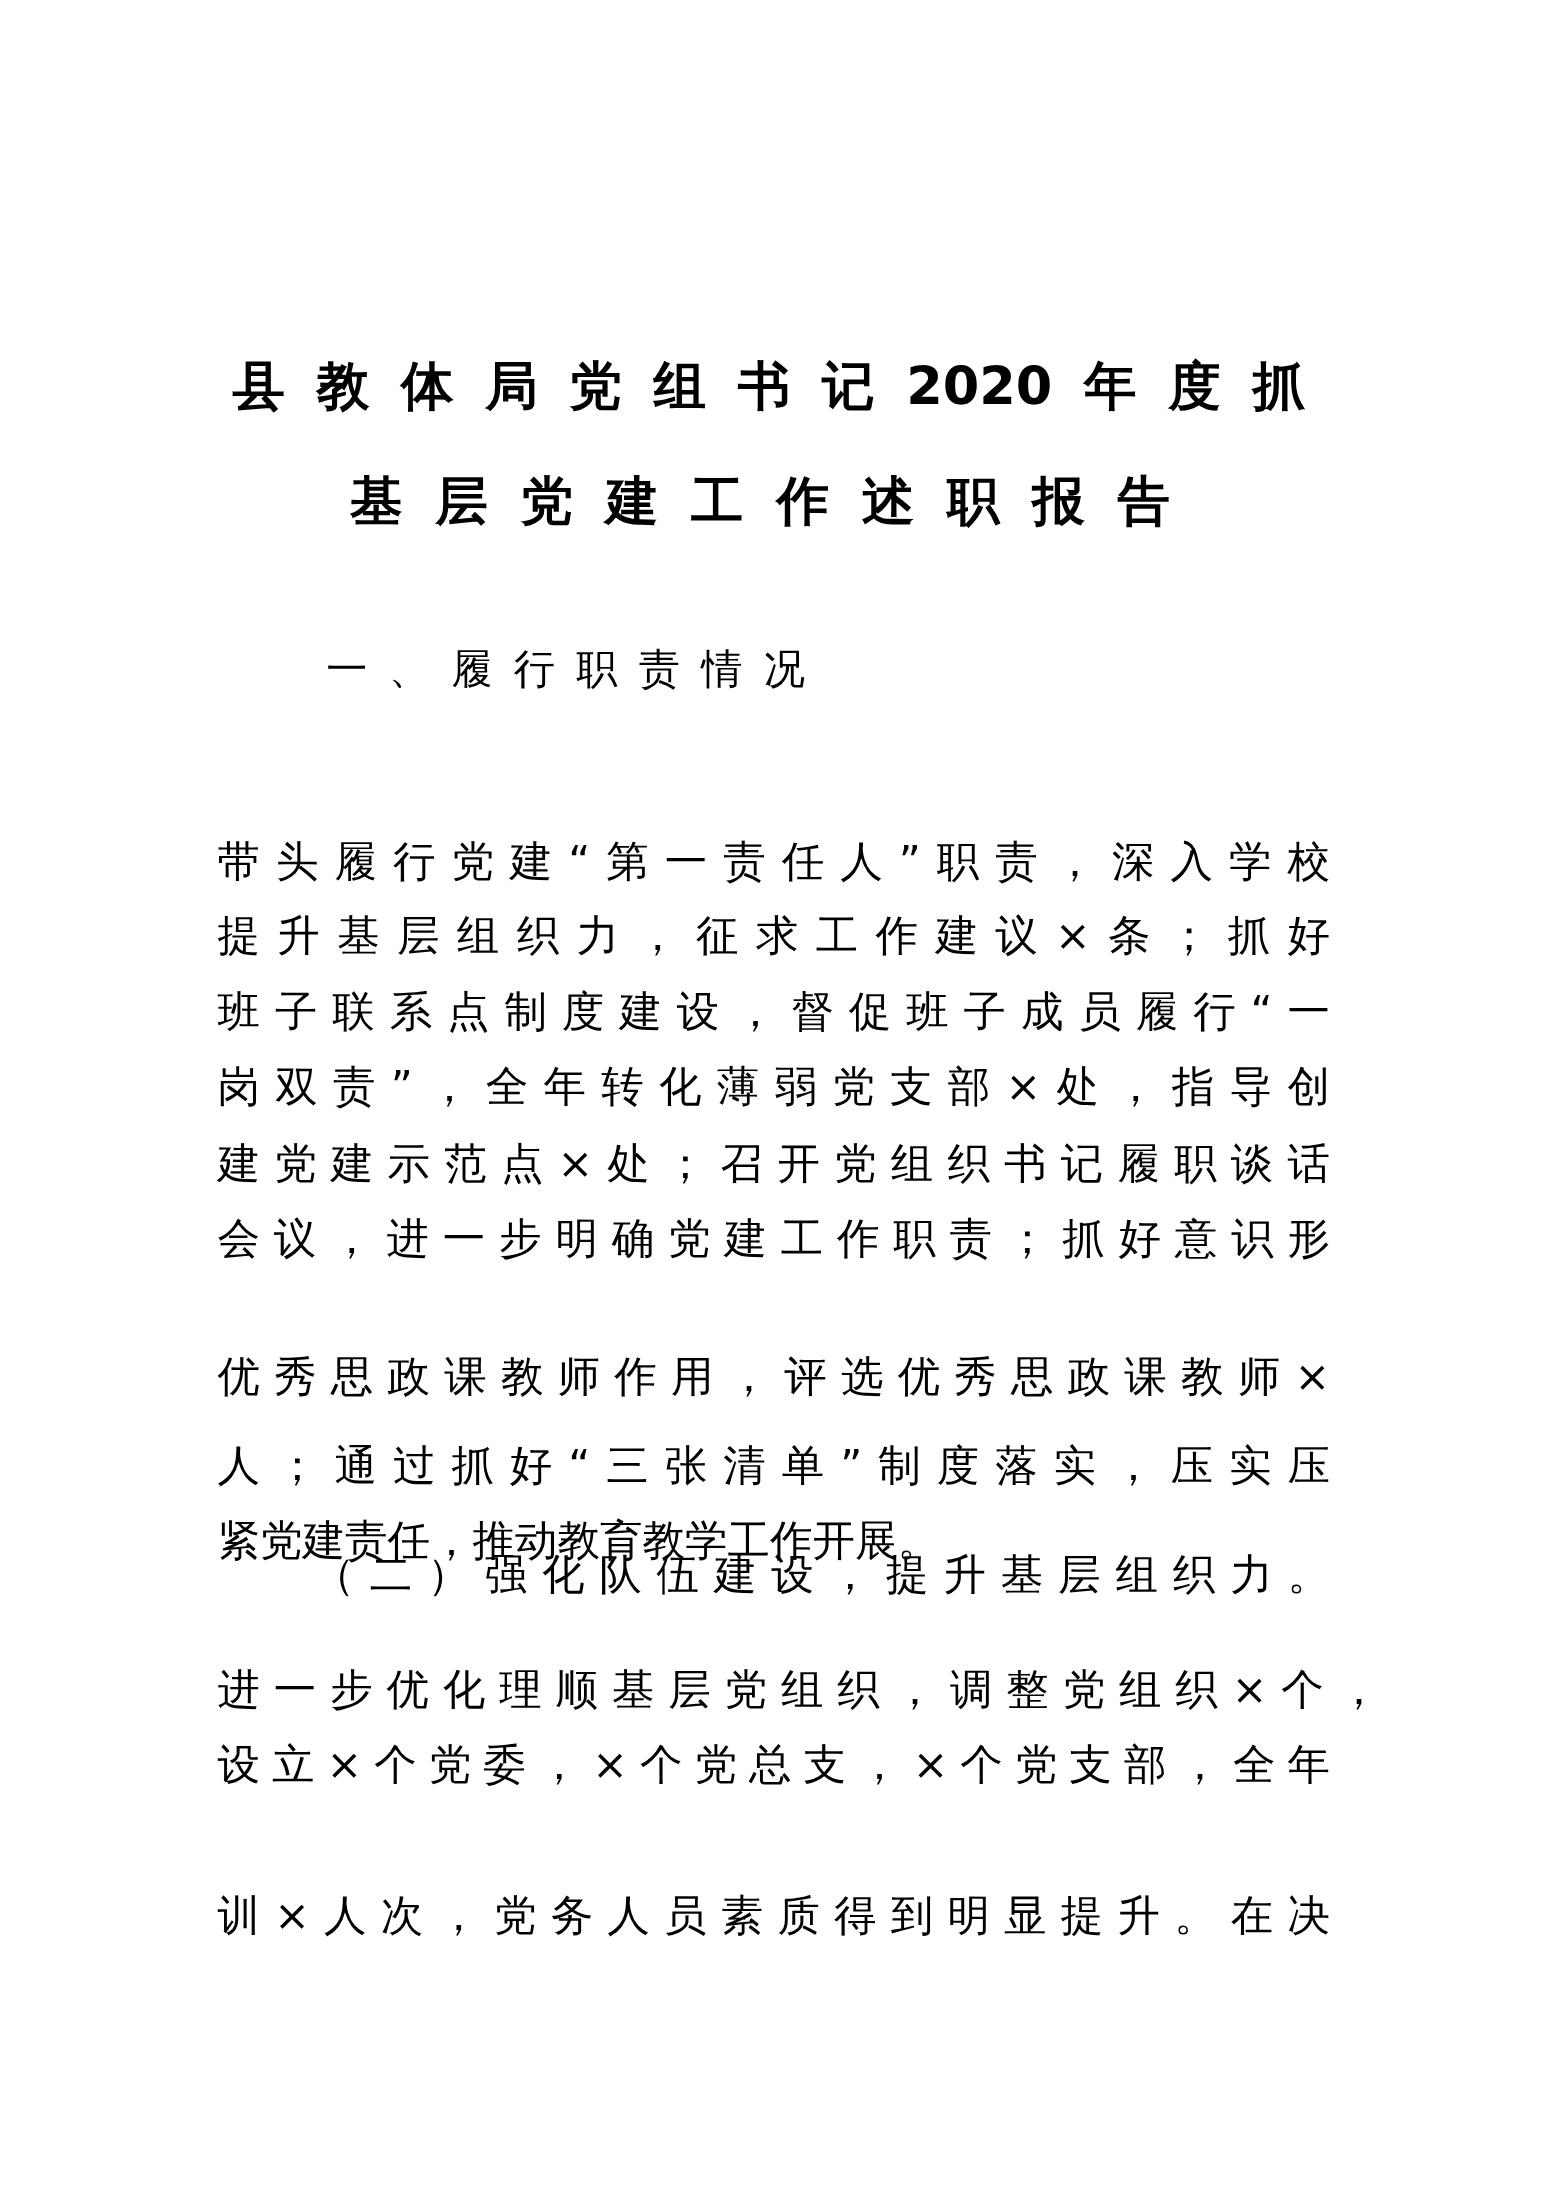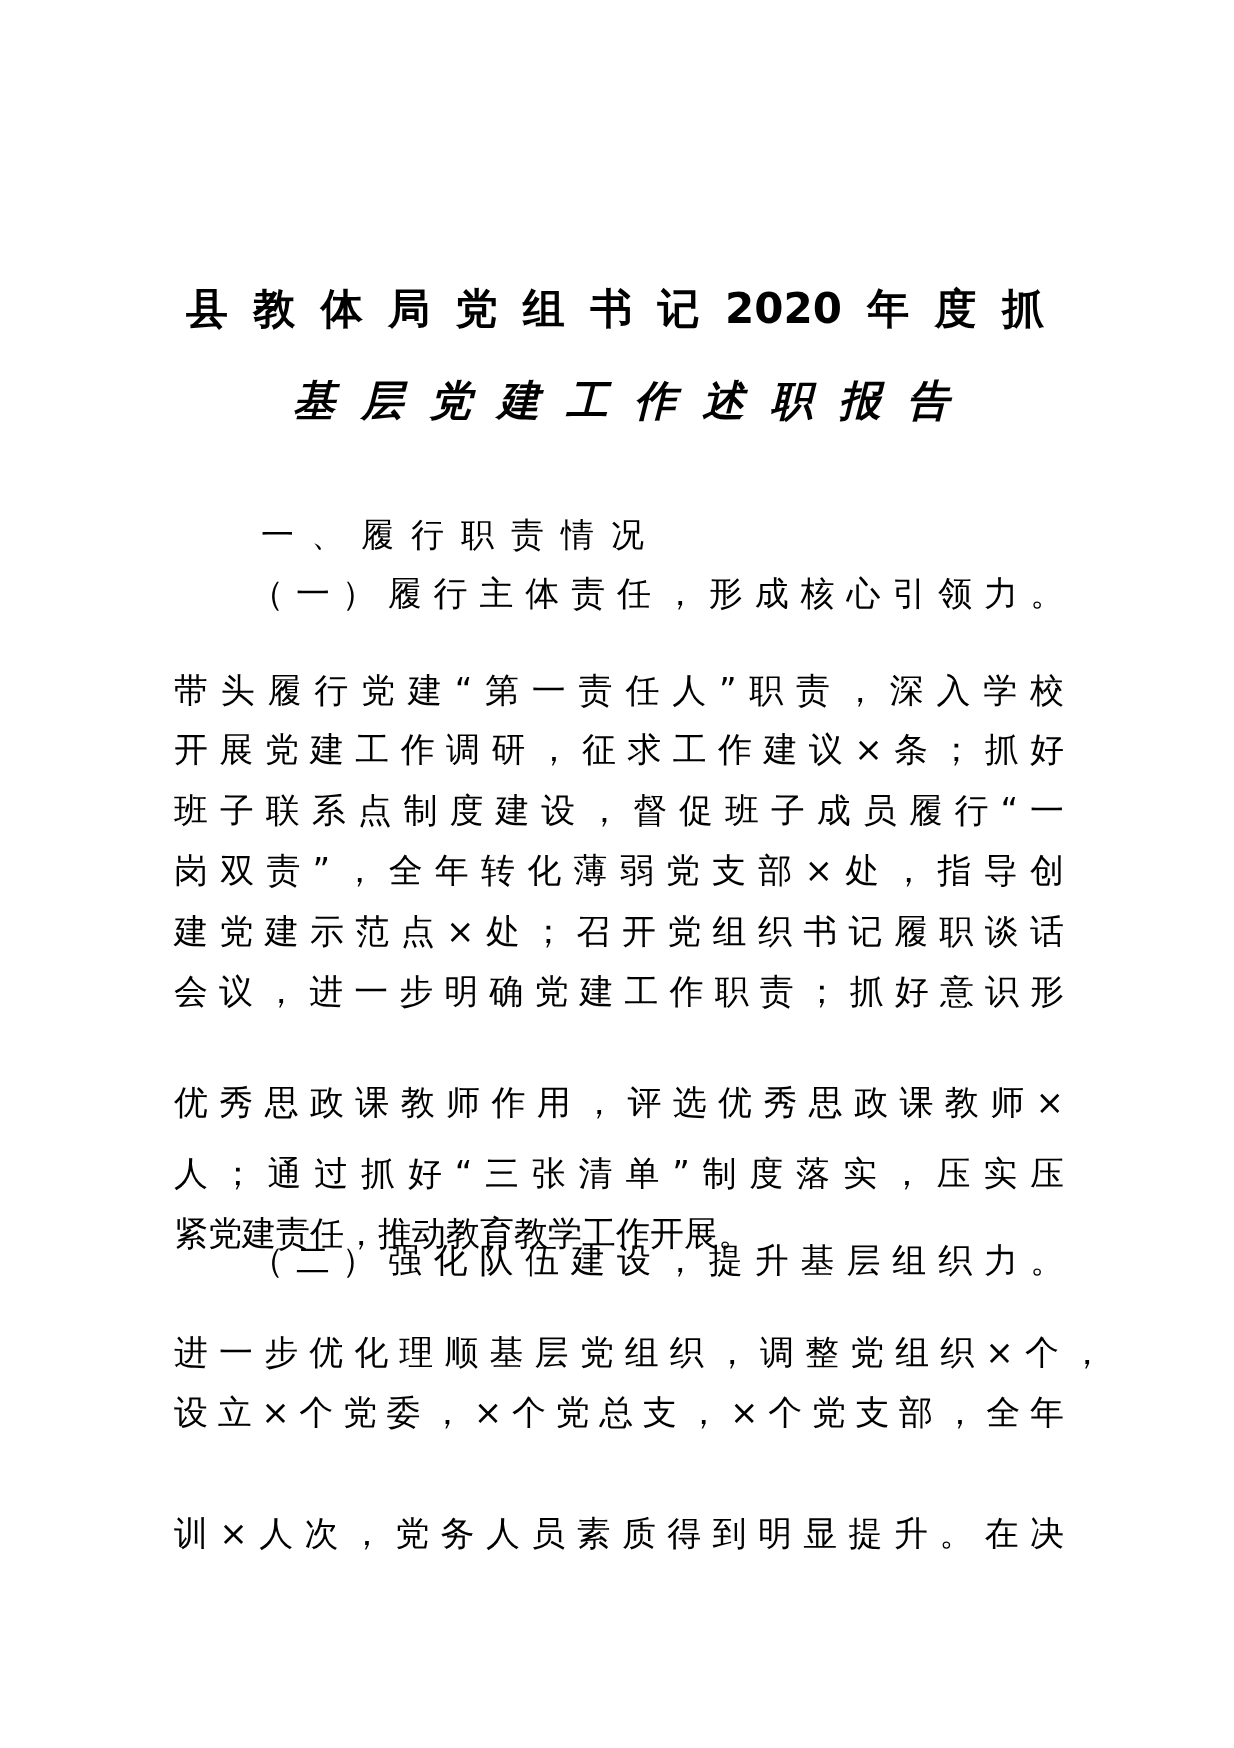--- a/index.html
+++ b/index.html
@@ -26,21 +26,21 @@
     position: absolute;
     font-weight: bold;
     font-size: 42px;
     line-height: 50px;
     height: 50px;
     white-space: nowrap;
     text-align: justify;
     text-align-last: justify;
   }
   .title-1 { left: 186px; width: 858px; top: 284px; }
-  .title-2 { left: 293px; width: 656px; top: 376px; font-style: italic; }
+  .title-2 { left: 280px; width: 656px; top: 376px; }
 
   .line {
     position: absolute;
     font-size: 34px;
     line-height: 44px;
     height: 44px;
     white-space: nowrap;
     text-align: justify;
     text-align-last: justify;
     letter-spacing: 0;
@@ -63,23 +63,22 @@
 </head>
 <body>
 
 <div class="page">
 
   <div class="title-line title-1">县教体局党组书记2020年度抓</div>
   <div class="title-line title-2">基层党建工作述职报告</div>
 
   <div class="heading-line">一、履行职责情况</div>
 
-  <div class="line indent" style="top:571px">（一）履行主体责任，形成核心引领力。</div>
   <div class="line body-line" style="top:636px">带头履行党建“第一责任人”职责，深入学校</div>
-  <div class="line body-line" style="top:695px">开展党建工作调研，征求工作建议×条；抓好</div>
+  <div class="line body-line" style="top:695px">提升基层组织力，征求工作建议×条；抓好</div>
   <div class="line body-line" style="top:756px">班子联系点制度建设，督促班子成员履行“一</div>
   <div class="line body-line" style="top:816px">岗双责”，全年转化薄弱党支部×处，指导创</div>
   <div class="line body-line" style="top:877px">建党建示范点×处；召开党组织书记履职谈话</div>
   <div class="line body-line" style="top:937px">会议，进一步明确党建工作职责；抓好意识形</div>
   <div class="line body-line" style="top:1048px">优秀思政课教师作用，评选优秀思政课教师×</div>
   <div class="line body-line last-line" style="top:1179px">紧党建责任，推动教育教学工作开展。</div>
   <div class="line body-line" style="top:1119px">人；通过抓好“三张清单”制度落实，压实压</div>
 
   <div class="line indent" style="top:1238px">（二）强化队伍建设，提升基层组织力。</div>
   <div class="line body-line overflow-line" style="top:1298px">进一步优化理顺基层党组织，调整党组织×个，</div>

